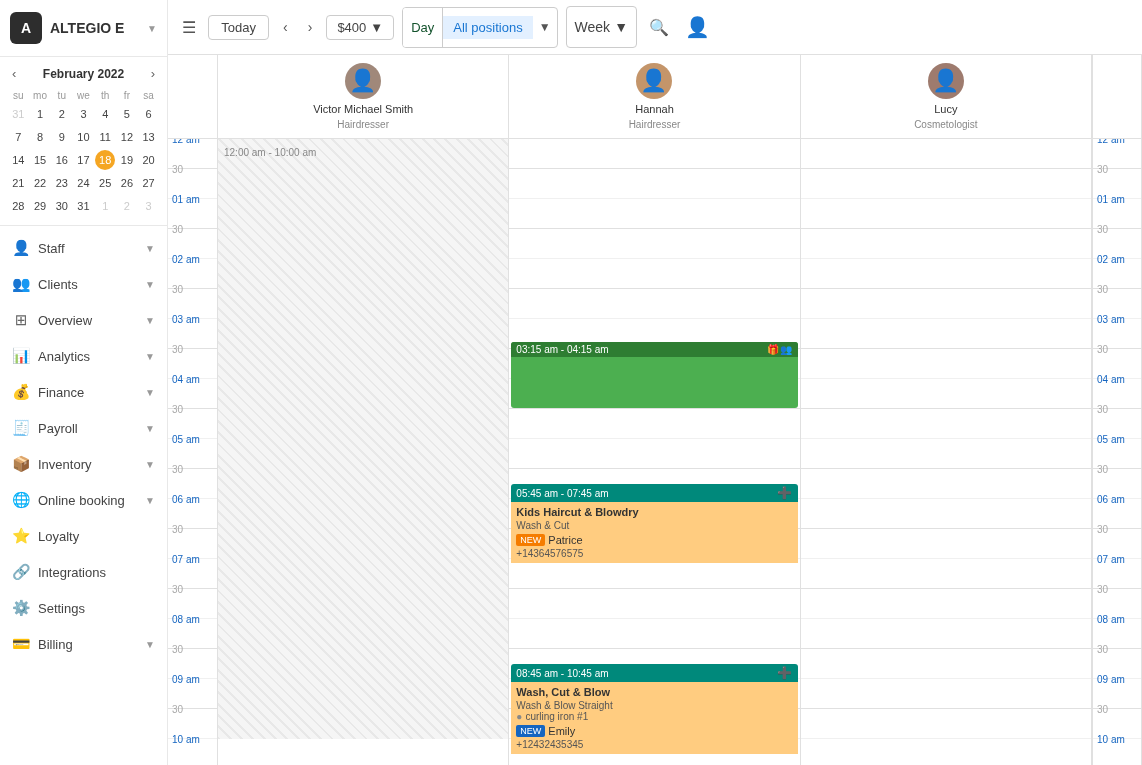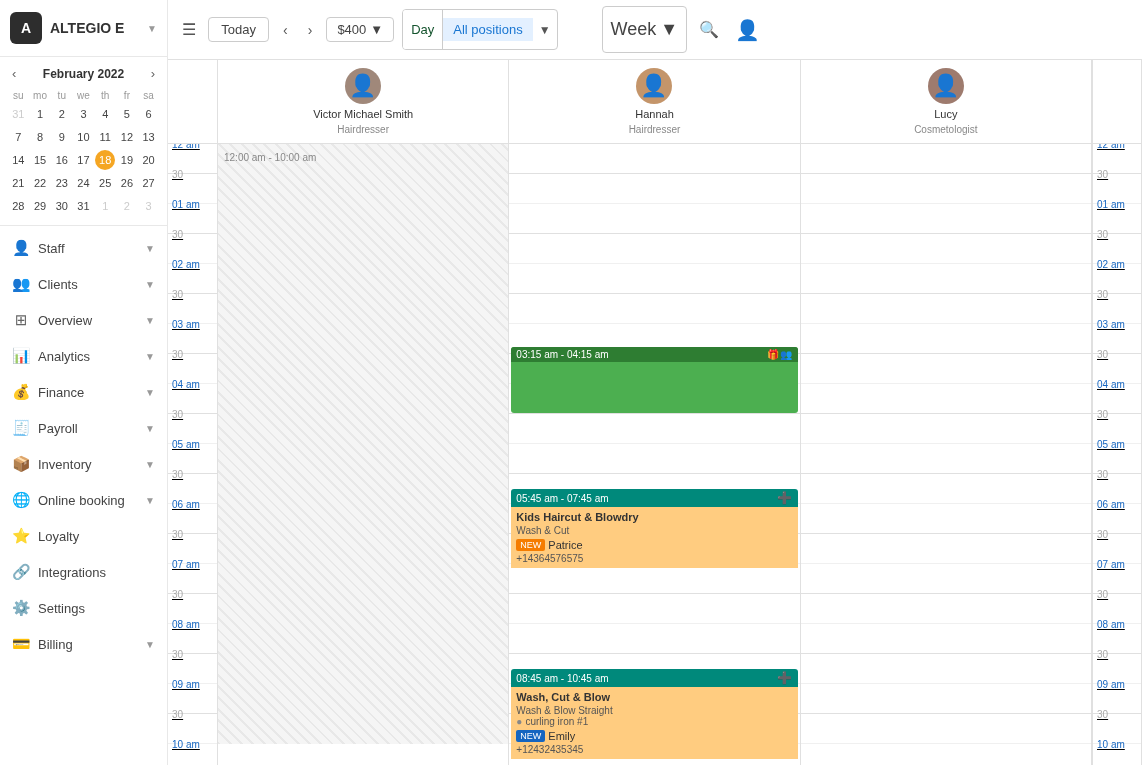--- a/index.html
+++ b/index.html
@@ -97,21 +97,21 @@
       display: flex; align-items: center; gap: 4px;
     }
     .topbar-view-group {
       display: flex; align-items: center; border: 1px solid #ccc; border-radius: 4px; overflow: hidden;
     }
     .topbar-view-label { padding: 12px 8px; font-size: 13px; color: #14532d; background: #fff; border-right: 1px solid #ccc; }
     .topbar-view-active { padding: 4px 10px; font-size: 13px; color: #1976d2; background: #e3f0ff; }
     .topbar-view-btn { background: none; border: none; cursor: pointer; padding: 4px 6px; font-size: 12px; color: #555; }
     .topbar-week {
       display: flex; align-items: center; border: 1px solid #ccc; border-radius: 4px;
-      padding: 12px 8px; font-size: 18px; color: #444; cursor: pointer; gap: 4px; margin-left: 36px;
+      padding: 12px 8px; font-size: 14px; color: #444; cursor: pointer; gap: 4px;
     }
     .topbar-search { background: none; border: none; cursor: pointer; font-size: 16px; color: #555; padding: 4px; }
     .topbar-user { background: none; border: none; cursor: pointer; font-size: 20px; color: #555; padding: 4px; }
 
     
     .calendar-container {
       flex: 1;
       overflow: hidden;
       display: flex;
       flex-direction: column;
@@ -136,21 +136,20 @@
       font-size: 18px; overflow: hidden;
     }
     .staff-name { font-size: 11px; color: #333; text-align: center; font-weight: 500; }
     .staff-role { font-size: 10px; color: #888; text-align: center; }
 
     
     .time-grid-wrapper {
       flex: 1;
       overflow-y: auto;
       overflow-x: hidden;
-      text-decoration: underline;
     }
     .time-grid {
       display: grid;
       grid-template-columns: 50px 1fr 1fr 1fr 50px;
       position: relative;
     }
     .time-col {
       border-right: 1px solid #e0e0e0;
     }
     .time-slot {

